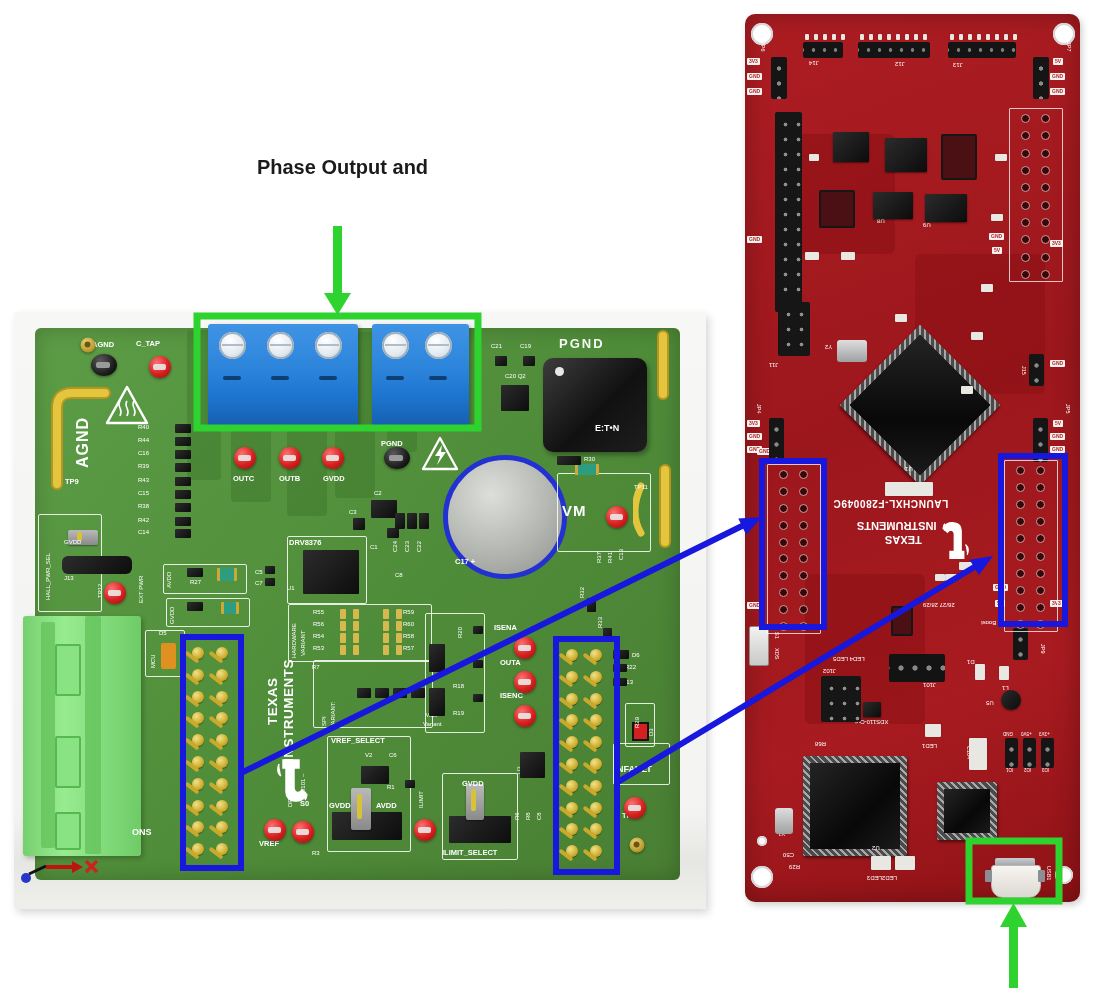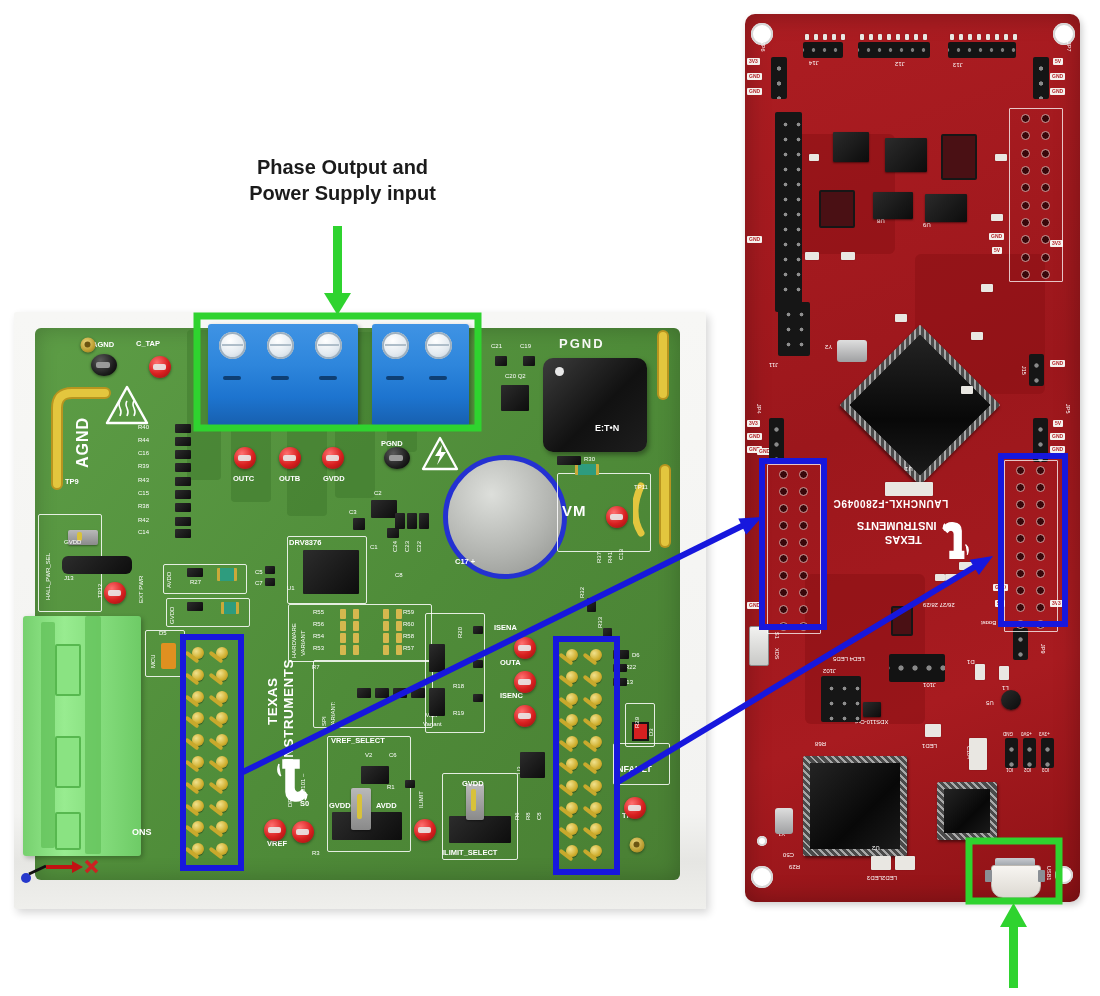--- a/index.html
+++ b/index.html
@@ -252,21 +252,21 @@
       <span class="lb vb" style="left: 544px; top: 270px;">R32</span>
       <span class="lb vb" style="left: 562px; top: 300px;">R33</span>
       <span class="lb b" style="left: 597px; top: 324px;">D6</span>
       <span class="lb b" style="left: 590px; top: 336px;">R22</span>
       <span class="lb b" style="left: 587px; top: 351px;">R13</span>
       <span class="lb vb" style="left: 599px; top: 400px;">R29</span>
       <span class="lb vb" style="left: 613px; top: 408px;">D3</span>
       <span class="lb c" style="left: 582px; top: 437px;">NFAULT</span>
       <span class="lb a" style="left: 587px; top: 484px;">TP10</span>
       <span class="lb a" style="left: 265px; top: 472px;">S0</span>
-      <span class="lb a" style="left: 232px; top: 512px;">VREF</span>
+      <span class="lb a" style="left: 224px; top: 512px;">VREF</span>
       <span class="lb b" style="left: 277px; top: 522px;">R3</span>
       <span class="lb a" style="left: 296px; top: 409px;">VREF_SELECT</span>
       <span class="lb b" style="left: 330px; top: 424px;">V2</span>
       <span class="lb b" style="left: 354px; top: 424px;">C6</span>
       <span class="lb b" style="left: 352px; top: 456px;">R1</span>
       <span class="lb a" style="left: 294px; top: 474px;">GVDD</span>
       <span class="lb a" style="left: 341px; top: 474px;">AVDD</span>
       <span class="lb vb" style="left: 383px; top: 480px;">ILIMIT</span>
       <span class="lb a" style="left: 427px; top: 452px;">GVDD</span>
       <span class="lb a" style="left: 407px; top: 521px;">ILIMIT_SELECT</span>
@@ -647,15 +647,14 @@
     <circle cx="26" cy="878" r="5" fill="#2638cc"></circle>
     <line x1="29" y1="874" x2="46" y2="866" stroke="#111" stroke-width="3"></line>
     <line x1="46" y1="867" x2="72" y2="867" stroke="#c11212" stroke-width="4"></line>
     <polygon points="72,861 83,867 72,873" fill="#c11212"></polygon>
     <line x1="86" y1="861" x2="97" y2="872" stroke="#c22" stroke-width="3.4"></line>
     <line x1="97" y1="861" x2="86" y2="872" stroke="#c22" stroke-width="3.4"></line>
   </svg>
 
   <div id="phase-callout" class="callout">
     <div>Phase Output and</div>
-    <div>Power Supply input</div>
   </div>
 </div>
 
 </body></html>

